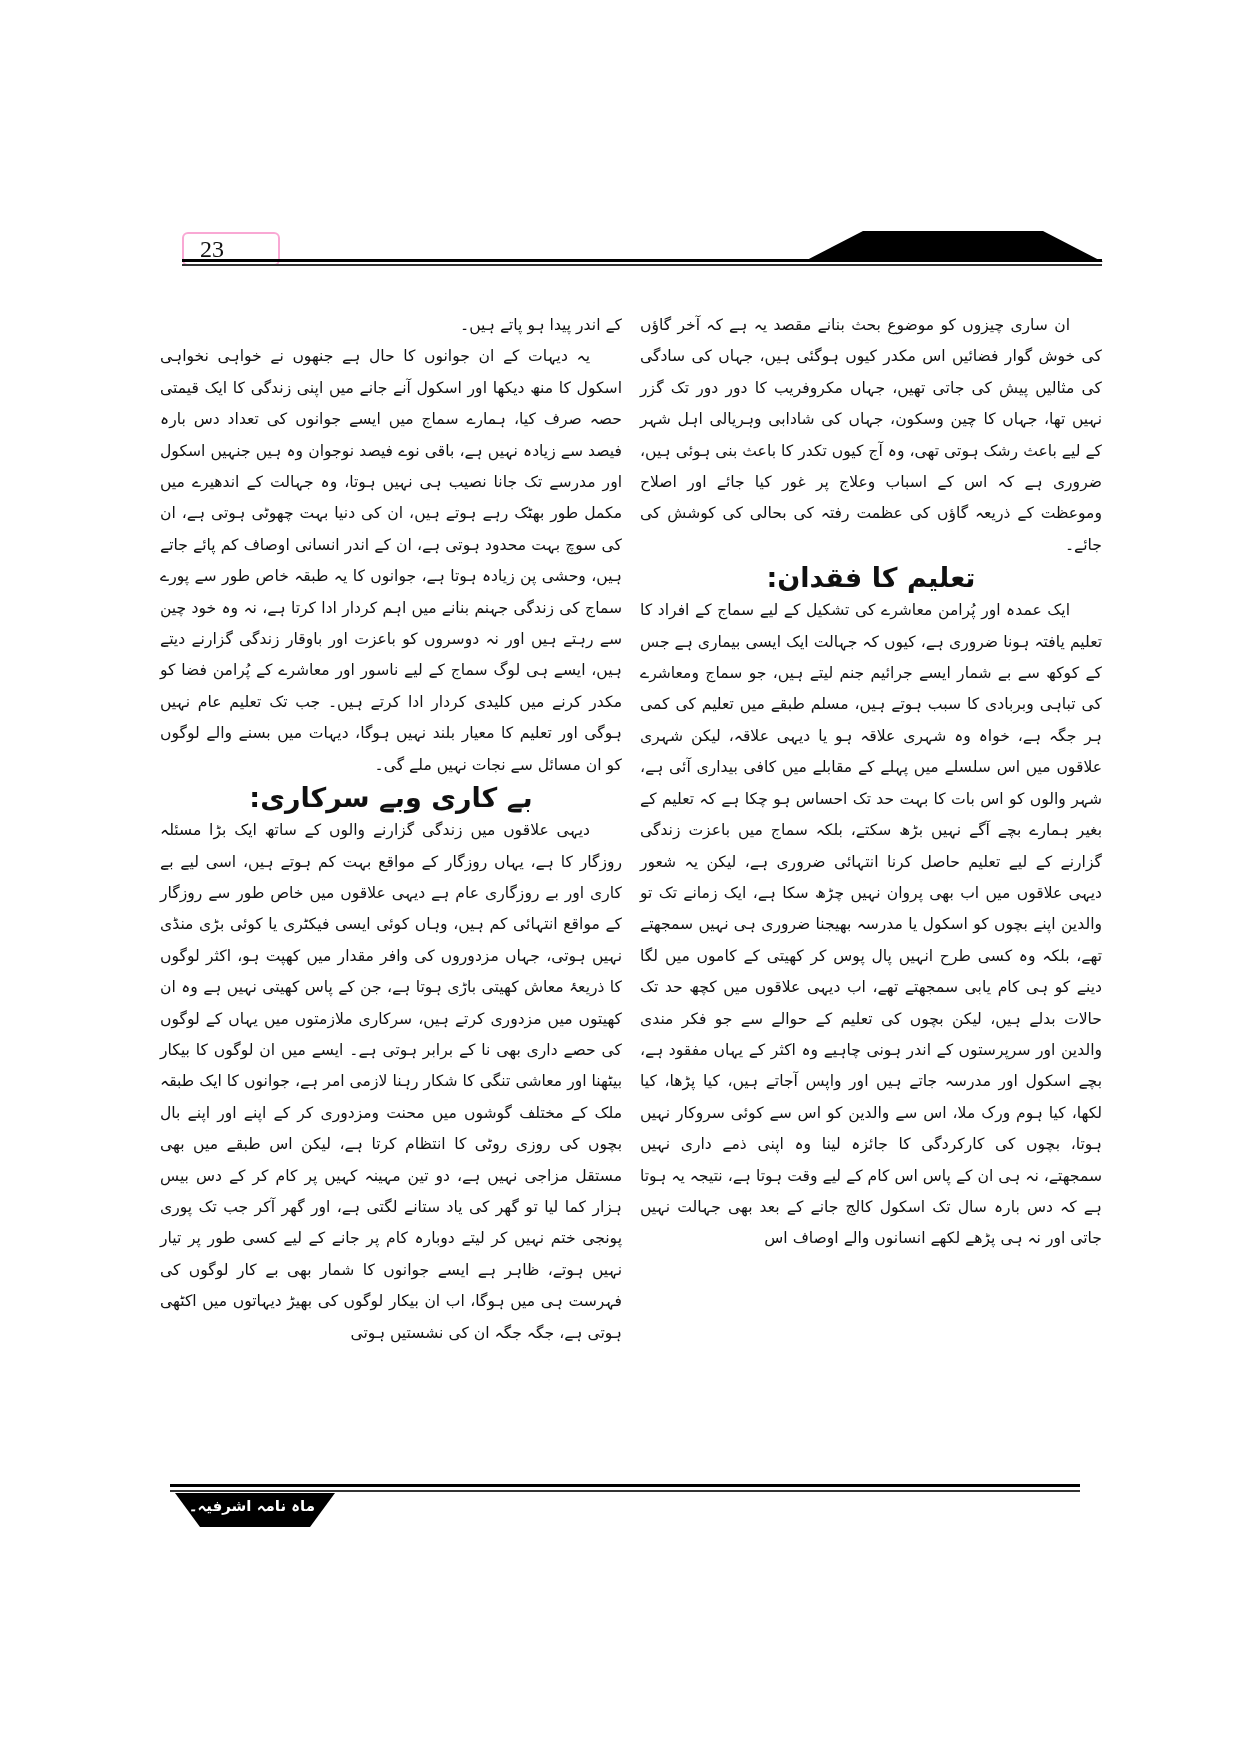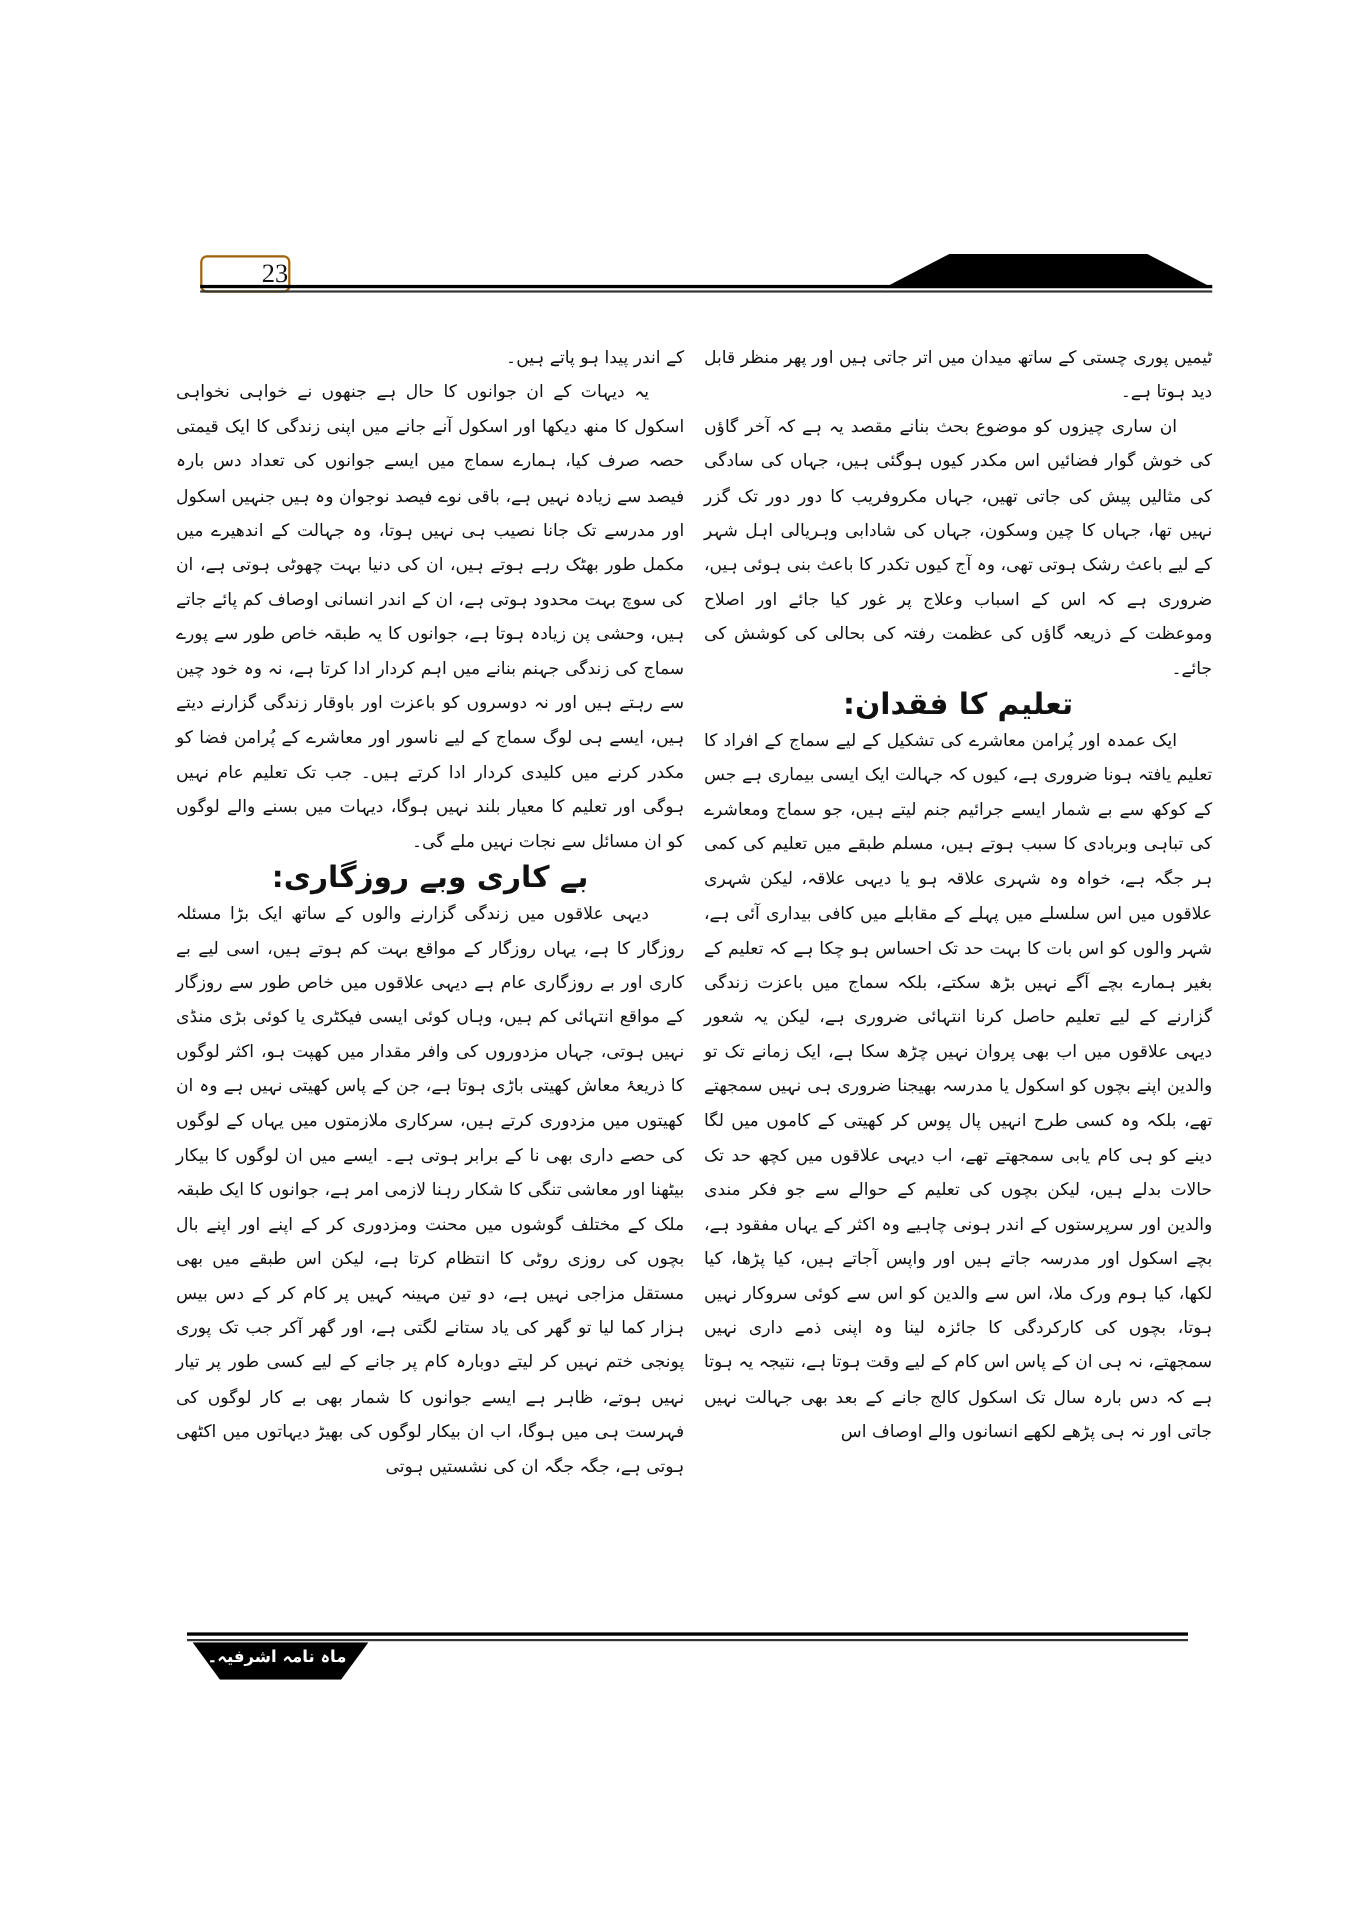--- a/index.html
+++ b/index.html
@@ -3,23 +3,23 @@
   <meta charset="utf-8">
   <style>
     html, body { margin: 0; padding: 0; background: #ffffff; }
     body {
       width: 1240px; height: 1754px; position: relative; overflow: hidden;
       font-family: "DejaVu Sans", sans-serif; color: #111;
     }
     
     .page-num-box {
       position: absolute; left: 182px; top: 232px; width: 78px; height: 30px;
-      border: 2px solid #a16207; border-radius: 6px; background: #fff;
-      display: flex; align-items: center; justify-content: flex-end;
-      font-family: "Liberation Serif", serif; font-size: 24px; line-height: 1;
+      border: 2px solid #f9a8d4; border-radius: 6px; background: #fff;
+      display: flex; align-items: center; justify-content: flex-start;
+      font-family: "Liberation Serif", serif; font-size: 24px; line-height: 1; padding-left: 16px;
     }
     .header-rule-thick {
       position: absolute; left: 182px; top: 259px; width: 920px; height: 3px; background: #000;
     }
     .header-rule-thin {
       position: absolute; left: 182px; top: 264px; width: 920px; height: 1.5px; background: #333;
     }
     .section-banner {
       position: absolute; left: 803px; top: 231px; width: 300px; height: 31px;
     }
@@ -73,30 +73,29 @@
 <div class="header-rule-thick"></div>
 <div class="header-rule-thin"></div>
 <div class="section-banner">
   <svg width="300" height="31" viewBox="0 0 300 31">
     <polygon points="60,0 240,0 300,31 0,31" fill="#000"></polygon>
   </svg>
   <div class="label">اسلامیات</div>
 </div>
 
 <div class="column right">
-  <p>ٹیمیں پوری چستی کے ساتھ میدان میں اتر جاتی ہیں اور پھر منظر قابل دید ہوتا ہے۔</p>
   <p class="indent">ان ساری چیزوں کو موضوع بحث بنانے مقصد یہ ہے کہ آخر گاؤں کی خوش گوار فضائیں اس مکدر کیوں ہوگئی ہیں، جہاں کی سادگی کی مثالیں پیش کی جاتی تھیں، جہاں مکروفریب کا دور دور تک گزر نہیں تھا، جہاں کا چین وسکون، جہاں کی شادابی وہریالی اہل شہر کے لیے باعث رشک ہوتی تھی، وہ آج کیوں تکدر کا باعث بنی ہوئی ہیں، ضروری ہے کہ اس کے اسباب وعلاج پر غور کیا جائے اور اصلاح وموعظت کے ذریعہ گاؤں کی عظمت رفتہ کی بحالی کی کوشش کی جائے۔</p>
   <h2>تعلیم کا فقدان:</h2>
   <p class="indent">ایک عمدہ اور پُرامن معاشرے کی تشکیل کے لیے سماج کے افراد کا تعلیم یافتہ ہونا ضروری ہے، کیوں کہ جہالت ایک ایسی بیماری ہے جس کے کوکھ سے بے شمار ایسے جرائیم جنم لیتے ہیں، جو سماج ومعاشرے کی تباہی وبربادی کا سبب ہوتے ہیں، مسلم طبقے میں تعلیم کی کمی ہر جگہ ہے، خواہ وہ شہری علاقہ ہو یا دیہی علاقہ، لیکن شہری علاقوں میں اس سلسلے میں پہلے کے مقابلے میں کافی بیداری آئی ہے، شہر والوں کو اس بات کا بہت حد تک احساس ہو چکا ہے کہ تعلیم کے بغیر ہمارے بچے آگے نہیں بڑھ سکتے، بلکہ سماج میں باعزت زندگی گزارنے کے لیے تعلیم حاصل کرنا انتہائی ضروری ہے، لیکن یہ شعور دیہی علاقوں میں اب بھی پروان نہیں چڑھ سکا ہے، ایک زمانے تک تو والدین اپنے بچوں کو اسکول یا مدرسہ بھیجنا ضروری ہی نہیں سمجھتے تھے، بلکہ وہ کسی طرح انہیں پال پوس کر کھیتی کے کاموں میں لگا دینے کو ہی کام یابی سمجھتے تھے، اب دیہی علاقوں میں کچھ حد تک حالات بدلے ہیں، لیکن بچوں کی تعلیم کے حوالے سے جو فکر مندی والدین اور سرپرستوں کے اندر ہونی چاہیے وہ اکثر کے یہاں مفقود ہے، بچے اسکول اور مدرسہ جاتے ہیں اور واپس آجاتے ہیں، کیا پڑھا، کیا لکھا، کیا ہوم ورک ملا، اس سے والدین کو اس سے کوئی سروکار نہیں ہوتا، بچوں کی کارکردگی کا جائزہ لینا وہ اپنی ذمے داری نہیں سمجھتے، نہ ہی ان کے پاس اس کام کے لیے وقت ہوتا ہے، نتیجہ یہ ہوتا ہے کہ دس بارہ سال تک اسکول کالج جانے کے بعد بھی جہالت نہیں جاتی اور نہ ہی پڑھے لکھے انسانوں والے اوصاف اس</p>
 </div>
 
 <div class="column left">
   <p>کے اندر پیدا ہو پاتے ہیں۔</p>
   <p class="indent">یہ دیہات کے ان جوانوں کا حال ہے جنھوں نے خواہی نخواہی اسکول کا منھ دیکھا اور اسکول آنے جانے میں اپنی زندگی کا ایک قیمتی حصہ صرف کیا، ہمارے سماج میں ایسے جوانوں کی تعداد دس بارہ فیصد سے زیادہ نہیں ہے، باقی نوے فیصد نوجوان وہ ہیں جنہیں اسکول اور مدرسے تک جانا نصیب ہی نہیں ہوتا، وہ جہالت کے اندھیرے میں مکمل طور بھٹک رہے ہوتے ہیں، ان کی دنیا بہت چھوٹی ہوتی ہے، ان کی سوچ بہت محدود ہوتی ہے، ان کے اندر انسانی اوصاف کم پائے جاتے ہیں، وحشی پن زیادہ ہوتا ہے، جوانوں کا یہ طبقہ خاص طور سے پورے سماج کی زندگی جہنم بنانے میں اہم کردار ادا کرتا ہے، نہ وہ خود چین سے رہتے ہیں اور نہ دوسروں کو باعزت اور باوقار زندگی گزارنے دیتے ہیں، ایسے ہی لوگ سماج کے لیے ناسور اور معاشرے کے پُرامن فضا کو مکدر کرنے میں کلیدی کردار ادا کرتے ہیں۔ جب تک تعلیم عام نہیں ہوگی اور تعلیم کا معیار بلند نہیں ہوگا، دیہات میں بسنے والے لوگوں کو ان مسائل سے نجات نہیں ملے گی۔</p>
-  <h2>بے کاری وبے روزگاری:</h2>
+  <h2>بے کاری وبے سرکاری:</h2>
   <p class="indent">دیہی علاقوں میں زندگی گزارنے والوں کے ساتھ ایک بڑا مسئلہ روزگار کا ہے، یہاں روزگار کے مواقع بہت کم ہوتے ہیں، اسی لیے بے کاری اور بے روزگاری عام ہے دیہی علاقوں میں خاص طور سے روزگار کے مواقع انتہائی کم ہیں، وہاں کوئی ایسی فیکٹری یا کوئی بڑی منڈی نہیں ہوتی، جہاں مزدوروں کی وافر مقدار میں کھپت ہو، اکثر لوگوں کا ذریعۂ معاش کھیتی باڑی ہوتا ہے، جن کے پاس کھیتی نہیں ہے وہ ان کھیتوں میں مزدوری کرتے ہیں، سرکاری ملازمتوں میں یہاں کے لوگوں کی حصے داری بھی نا کے برابر ہوتی ہے۔ ایسے میں ان لوگوں کا بیکار بیٹھنا اور معاشی تنگی کا شکار رہنا لازمی امر ہے، جوانوں کا ایک طبقہ ملک کے مختلف گوشوں میں محنت ومزدوری کر کے اپنے اور اپنے بال بچوں کی روزی روٹی کا انتظام کرتا ہے، لیکن اس طبقے میں بھی مستقل مزاجی نہیں ہے، دو تین مہینہ کہیں پر کام کر کے دس بیس ہزار کما لیا تو گھر کی یاد ستانے لگتی ہے، اور گھر آکر جب تک پوری پونجی ختم نہیں کر لیتے دوبارہ کام پر جانے کے لیے کسی طور پر تیار نہیں ہوتے، ظاہر ہے ایسے جوانوں کا شمار بھی بے کار لوگوں کی فہرست ہی میں ہوگا، اب ان بیکار لوگوں کی بھیڑ دیہاتوں میں اکٹھی ہوتی ہے، جگہ جگہ ان کی نشستیں ہوتی</p>
 </div>
 
 <div class="footer-rule-thick"></div>
 <div class="footer-rule-thin"></div>
 <div class="footer-banner">
   <svg width="160" height="34" viewBox="0 0 160 34">
     <polygon points="0,0 160,0 135,34 25,34" fill="#000"></polygon>
   </svg>
   <div class="label">ماہ نامہ اشرفیہ۔۔۔ جولائی 2020ء</div>

